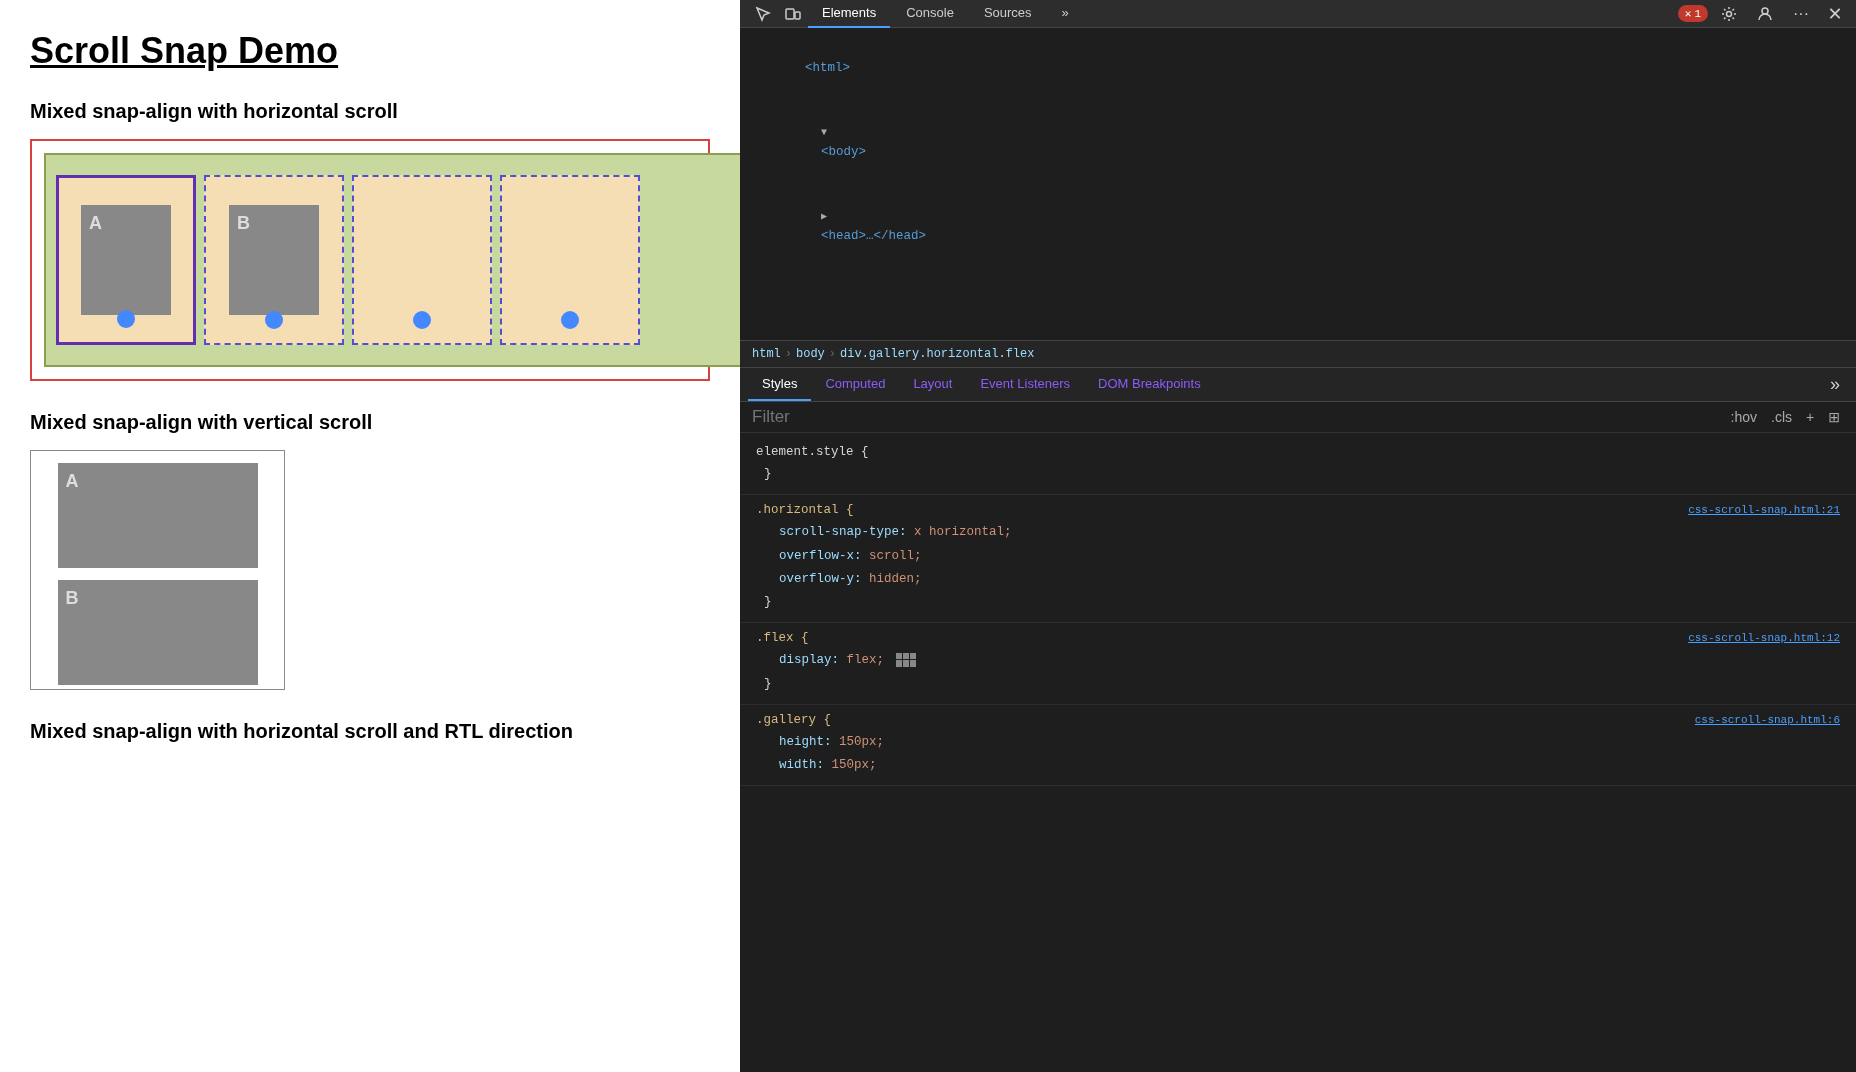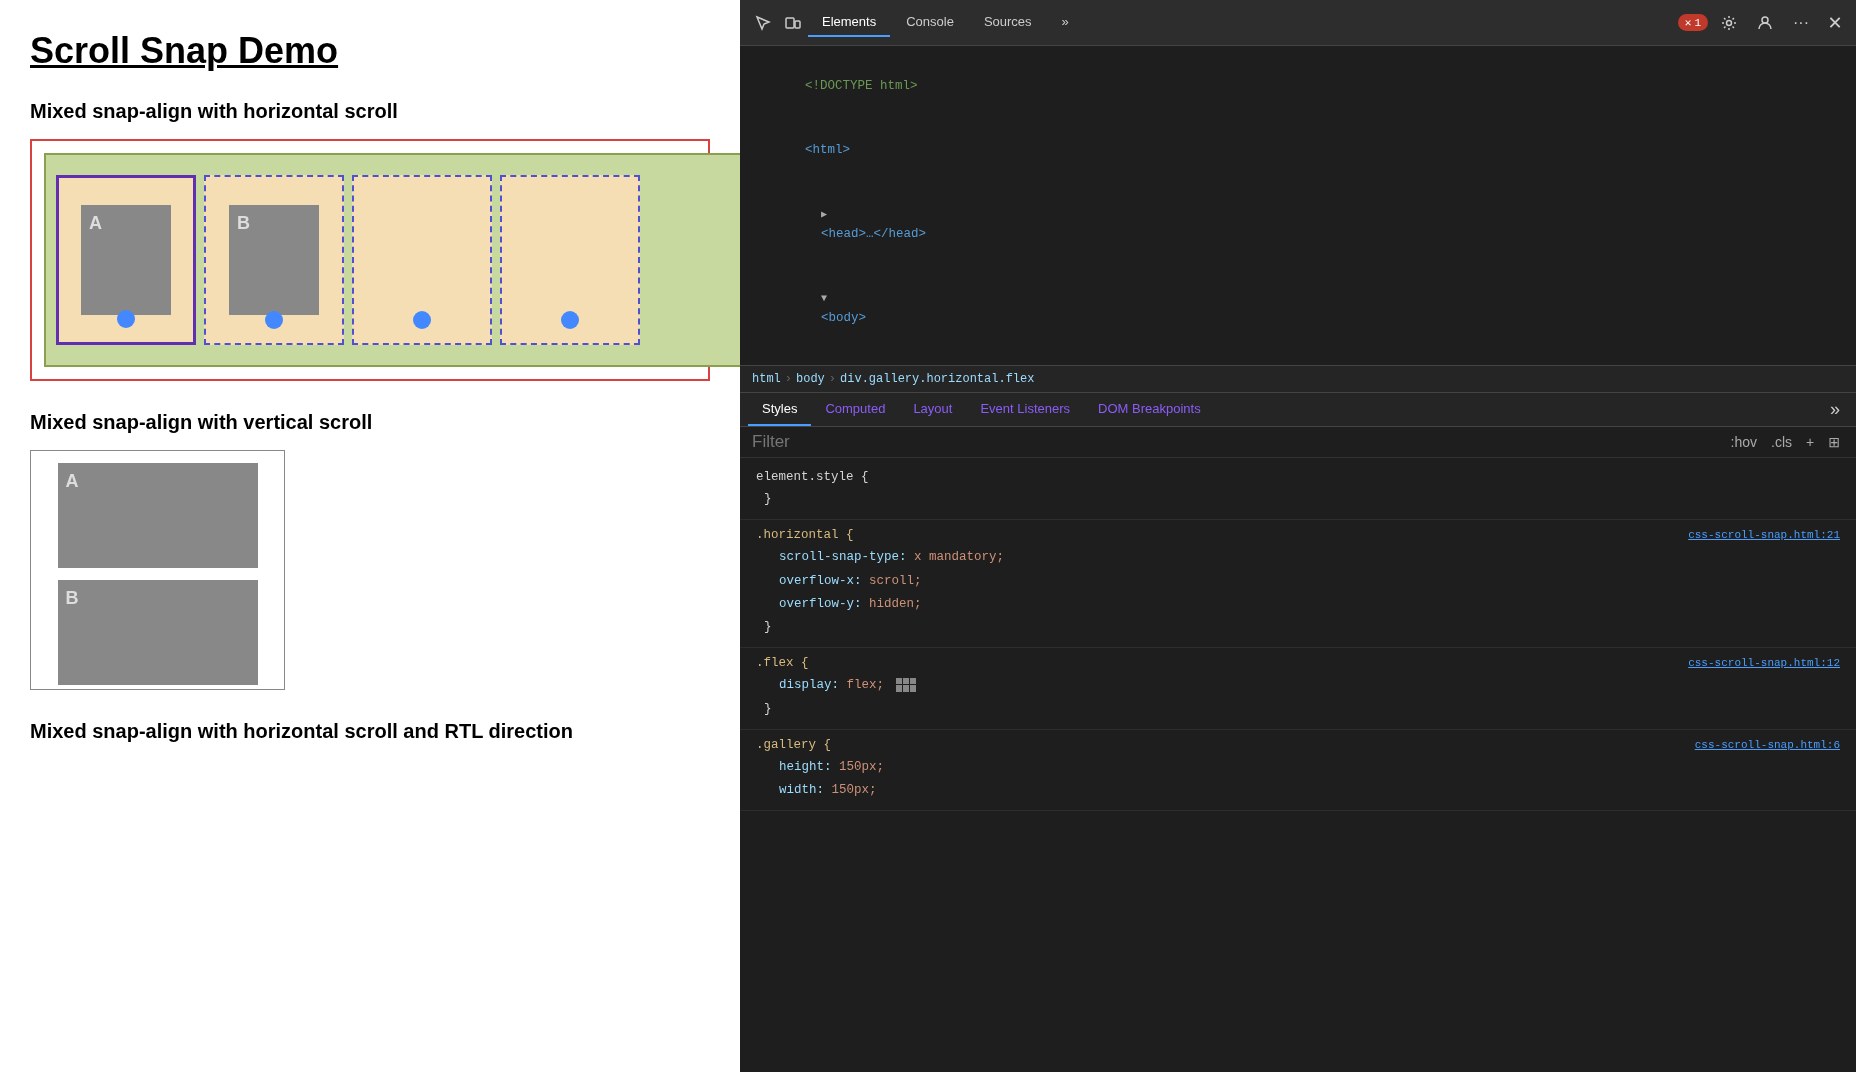--- a/index.html
+++ b/index.html
@@ -142,21 +142,21 @@
       flex-direction: column;
       overflow: hidden;
     }
 
     
     .devtools-topbar {
       display: flex;
       align-items: center;
       background: #2d2d2d;
       border-bottom: 1px solid #444;
-      height: 46px;
+      height: 28px;
       padding: 0 8px;
       flex-shrink: 0;
     }
     .devtools-icon-btn {
       width: 30px;
       height: 30px;
       background: none;
       border: none;
       color: #ccc;
       cursor: pointer;
@@ -424,32 +424,29 @@
           <path d="M2 14c0-3.3 2.7-6 6-6s6 2.7 6 6" stroke="#ccc" stroke-width="1.5"></path>
         </svg>
       </button>
       <button class="devtools-icon-btn">···</button>
       <button class="close-btn">✕</button>
     </div>
   </div>
 
   <div class="dom-tree">
     <div class="dom-line indent-1">
-      <span class="dom-comment">&lt;!DOCTYPE html&gt;</span>
-    </div>
-    <div class="dom-line indent-1">
       <span class="dom-tag">&lt;html&gt;</span>
+    </div>
+    <div class="dom-line indent-2">
+      <span class="triangle open"></span>
+      <span class="dom-tag">&lt;body&gt;</span>
     </div>
     <div class="dom-line indent-2">
       <span class="triangle closed"></span>
       <span class="dom-tag">&lt;head&gt;…&lt;/head&gt;</span>
-    </div>
-    <div class="dom-line indent-2">
-      <span class="triangle open"></span>
-      <span class="dom-tag">&lt;body&gt;</span>
     </div>
     <div class="dom-line indent-3">
       &nbsp;&nbsp;&nbsp;&nbsp;
     </div>
 
   </div>
 
   <div class="breadcrumb-bar">
     <span class="breadcrumb-item">html</span>
     <span class="breadcrumb-sep">›</span>
@@ -488,21 +485,21 @@
           <span class="brace">}</span>
         </div>
       </div>
 
       <div class="style-rule">
         <div class="style-rule-header">
           <span class="rule-selector">.horizontal {</span>
           <a class="rule-link">css-scroll-snap.html:21</a>
         </div>
         <div class="prop-line">
-          &nbsp;&nbsp;<span class="prop-name">scroll-snap-type:</span> <span class="prop-value">x mandatory;</span>
+          &nbsp;&nbsp;<span class="prop-name">scroll-snap-type:</span> <span class="prop-value">x horizontal;</span>
         </div>
         <div class="prop-line">
           &nbsp;&nbsp;<span class="prop-name">overflow-x:</span> <span class="prop-value">scroll;</span>
         </div>
         <div class="prop-line">
           &nbsp;&nbsp;<span class="prop-name">overflow-y:</span> <span class="prop-value">hidden;</span>
         </div>
         <div class="prop-line">
           <span class="brace">}</span>
         </div>

